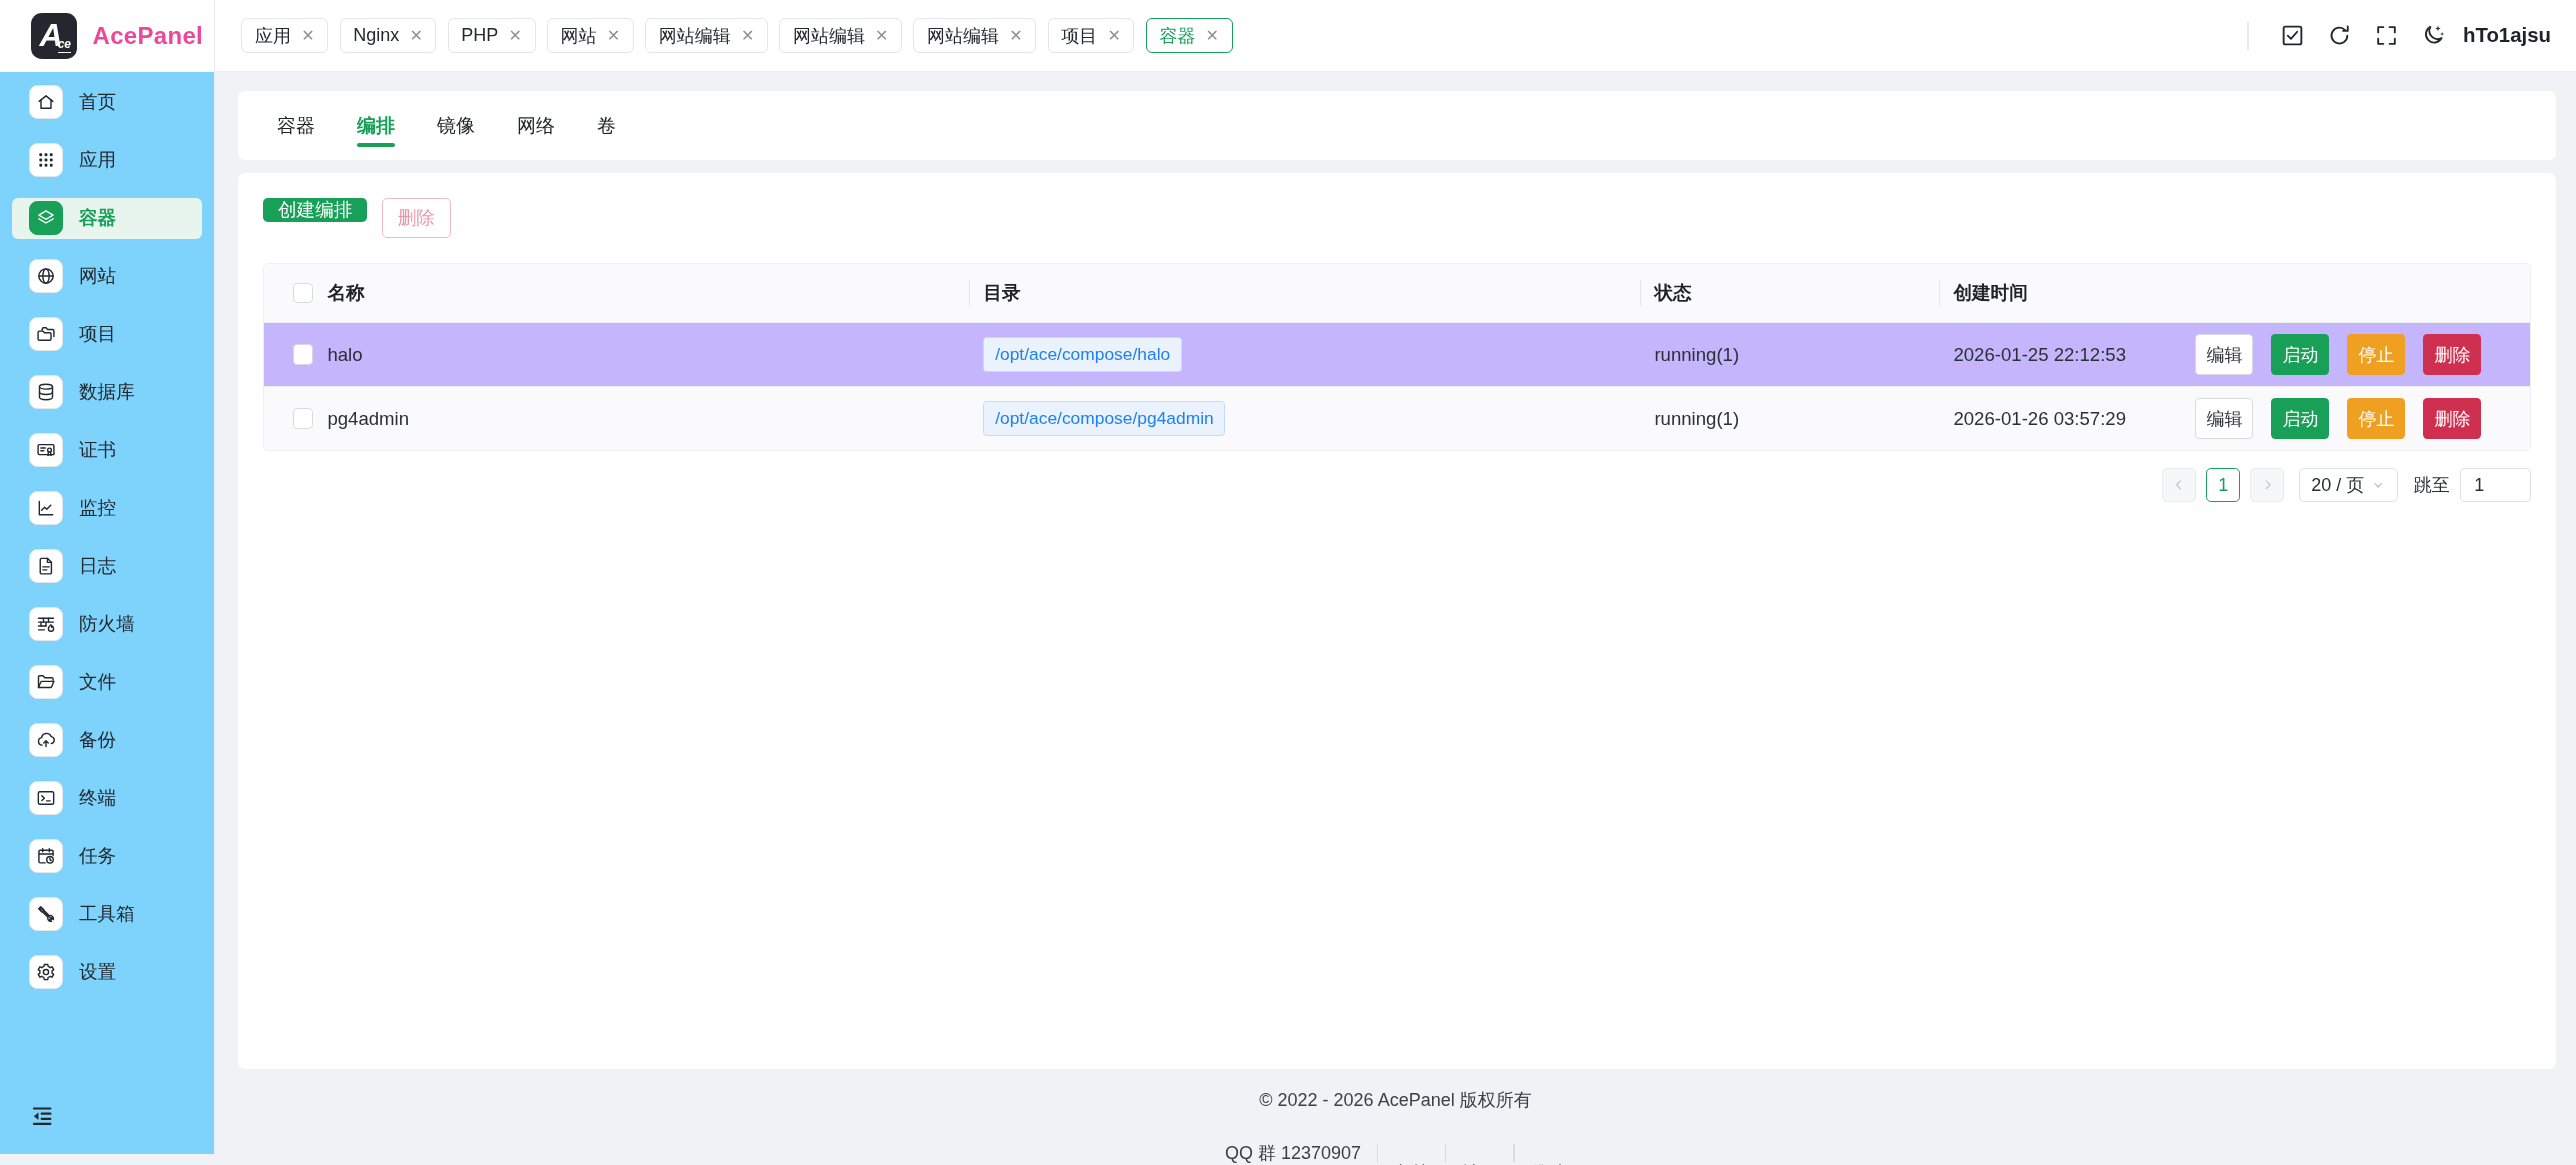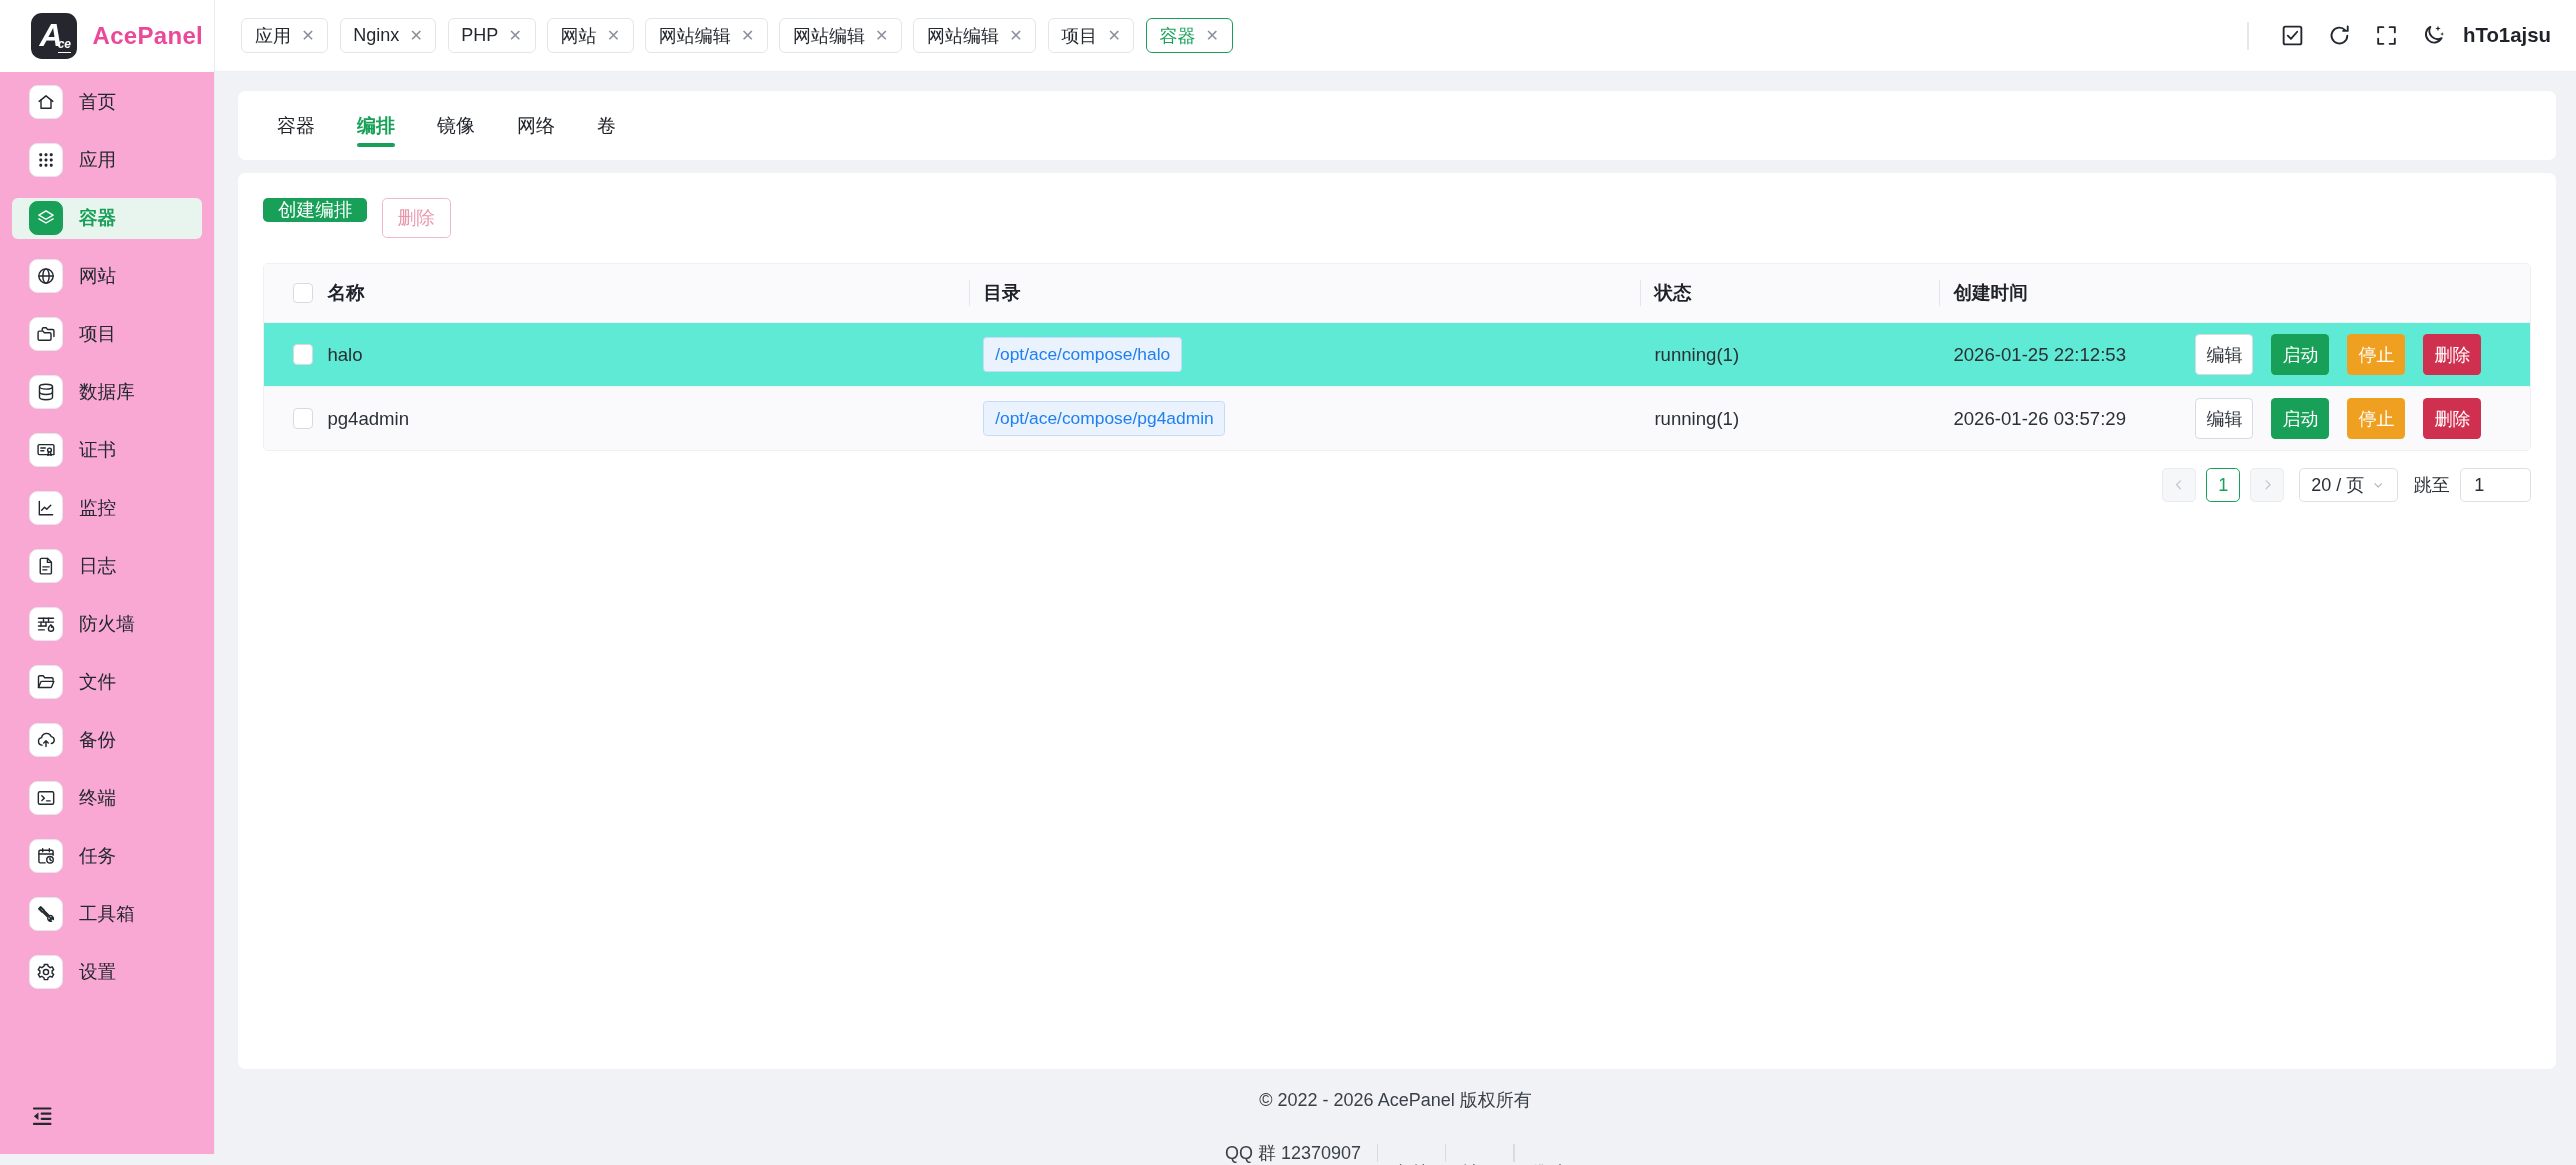--- a/index.html
+++ b/index.html
@@ -56,21 +56,21 @@
   .hdr-icon-btn {
     width:47px; height:47px; display:flex; align-items:center; justify-content:center;
     cursor:pointer; color:#23272e;
   }
   .hdr-icon-btn svg { width:25px; height:25px; }
   .username { font-size:20.4px; font-weight:600; color:#1f2329; margin-left:6px; }
 
   
   .sidebar {
     position:absolute; top:72px; left:0; bottom:12px; width:215px;
-    background:#f9a8d4; border-right:0.6px solid #e9ebef; padding-top:9.6px;
+    background:#7dd3fc; border-right:0.6px solid #e9ebef; padding-top:9.6px;
   }
   .sb-item {
     height:41px; margin:0 12px 17px 12px; border-radius:6px;
     display:flex; align-items:center; padding-left:17px; cursor:pointer;
   }
   .sb-icon {
     width:34px; height:34px; border:0.6px solid #e4e6ea; border-radius:8.4px;
     background:#fff; display:flex; align-items:center; justify-content:center;
     color:#23272e; flex:0 0 34px;
   }
@@ -112,21 +112,21 @@
   .btn-create { height:24px; padding:0 15px; background:#18a058; color:#fff; }
   .btn-del-disabled {
     height:40px; padding:0 15px; background:#fff; color:#e procedure;
     color:#e897ab; border:0.6px solid #f0b9c7; cursor:not-allowed;
   }
 
   
   .tbl { margin-top:25px; border:0.6px solid #eff0f4; border-radius:4.8px; overflow:hidden; }
   .trow { display:flex; align-items:center; }
   .thead { height:58px; background:#fafafc; font-weight:600; font-size:18.6px; color:#1f2329; }
-  .tr { height:64px; border-top:0.6px solid #eff0f4; font-size:18.6px; color:#2b3036; background:#5eead4; }
+  .tr { height:64px; border-top:0.6px solid #eff0f4; font-size:18.6px; color:#2b3036; background:#c4b5fd; }
   .tr.striped { background:#fafafc; }
   .tc { display:flex; align-items:center; padding-left:14.4px; position:relative; height:100%; }
   .c0 { width:49px; flex:0 0 49px; justify-content:flex-end; padding-left:0; }
   .c1 { width:656px; flex:0 0 656px; }
   .c2 { width:671px; flex:0 0 671px; }
   .c3 { width:299px; flex:0 0 299px; }
   .c4 { width:242px; flex:0 0 242px; }
   .c5 { flex:1; }
   .thead .tc.hdiv::before {
     content:""; position:absolute; left:0; top:15.6px; width:0.6px; height:26.4px; background:#e4e6eb;

